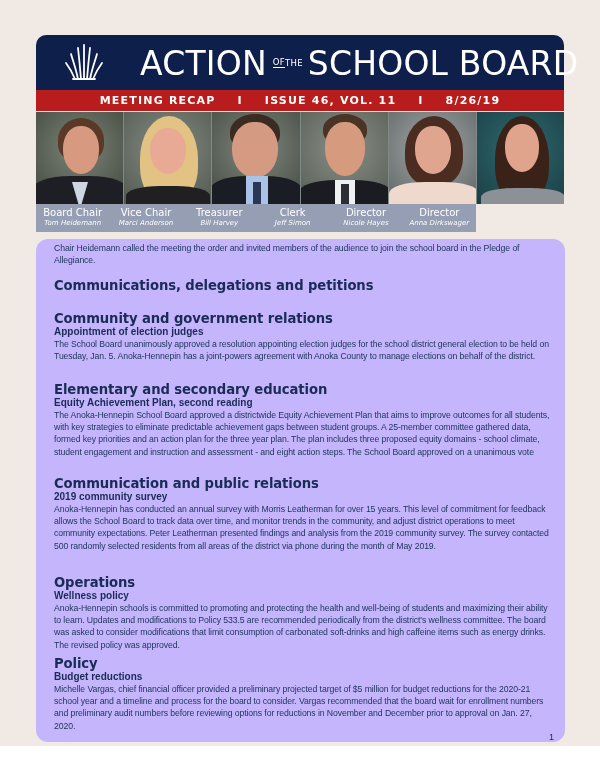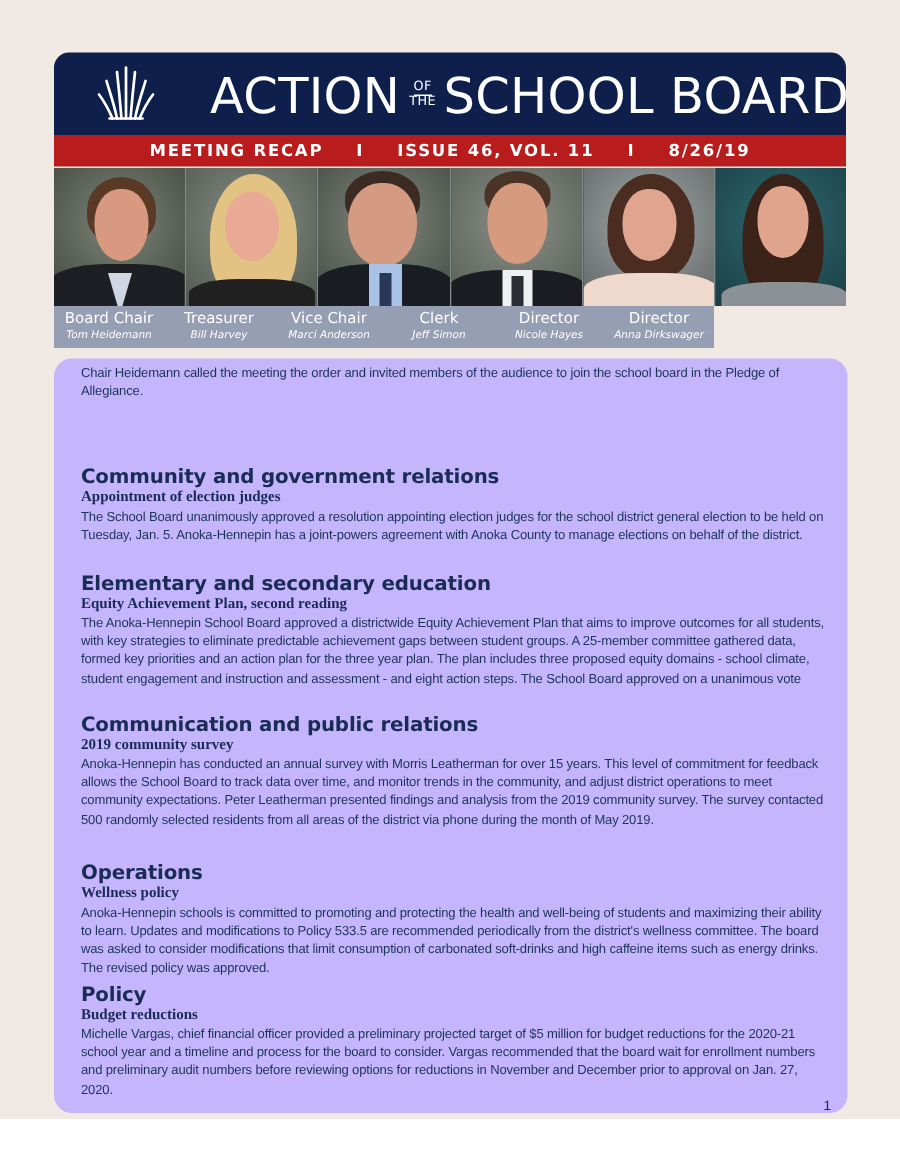--- a/index.html
+++ b/index.html
@@ -21,21 +21,21 @@
     position: absolute; left: 28px; top: 6px; width: 40px; height: 42px;
   }
   .title {
     position: absolute; left: 104px; top: 6px; height: 44px;
     display: flex; align-items: center; color: #ffffff;
     font-family: "DejaVu Sans", sans-serif;
     white-space: nowrap;
   }
   .title .big { font-size: 33px; letter-spacing: 0.2px; line-height: 1; }
   .title .small {
-    display: inline-flex; flex-direction: column; align-items: center;
+    display: inline-flex; flex-direction: row; align-items: center;
     font-size: 8.5px; line-height: 9px; margin: 0 5px 0 6px; letter-spacing: 0.3px;
   }
   .title .small span:first-child { border-bottom: 0.8px solid #ffffff; }
   .recap-bar {
     position: absolute; left: 36px; top: 90px; width: 528px; height: 21px;
     background: #b91c1c;
     display: flex; align-items: center; justify-content: center;
     color: #ffffff; font-family: "DejaVu Sans", sans-serif; font-weight: bold;
     font-size: 11px; letter-spacing: 1.2px; white-space: pre;
   }
@@ -76,21 +76,21 @@
   .p {
     font-family: "Liberation Sans Narrow", "Liberation Sans", sans-serif;
     font-size: 8.7px; line-height: 12.2px; color: #1d3357; letter-spacing: -0.1px;
     margin: 0;
   }
   .h2 {
     font-family: "DejaVu Sans", sans-serif; font-size: 13.2px; line-height: 15px;
     color: #1a2b55; margin: 0; letter-spacing: -0.1px;
   }
   .h3 {
-    font-family: Liberation Serif, serif; font-weight: bold;
+    font-family: Liberation Sans, sans-serif; font-weight: bold;
     font-size: 10px; line-height: 12px; color: #1a2b55; margin: 0;
   }
   .section { position: absolute; left: 0; width: 500px; }
   .page-num {
     position: absolute; right: 11px; bottom: 0px; font-size: 9px;
     color: #1d2a44; font-family: "Liberation Sans", sans-serif;
   }
 </style>
 </head>
 <body>
@@ -171,26 +171,26 @@
     <div class="body" style="left:4px; width:84px; height:22px; background:#8c9197;"></div>
   </div>
 </div>
 
 <div class="captions">
   <div class="caption">
     <span class="role">Board Chair</span>
     <span class="name">Tom Heidemann</span>
   </div>
   <div class="caption">
+    <span class="role">Vice Chair</span>
+    <span class="name">Marci Anderson</span>
+  </div>
+  <div class="caption">
     <span class="role">Treasurer</span>
     <span class="name">Bill Harvey</span>
-  </div>
-  <div class="caption">
-    <span class="role">Vice Chair</span>
-    <span class="name">Marci Anderson</span>
   </div>
   <div class="caption">
     <span class="role">Clerk</span>
     <span class="name">Jeff Simon</span>
   </div>
   <div class="caption">
     <span class="role">Director</span>
     <span class="name">Nicole Hayes</span>
   </div>
   <div class="caption">
@@ -199,20 +199,21 @@
   </div>
 </div>
 
 <div class="content">
   <div class="inner">
     <div class="section" style="top:1px;">
       <p class="p">Chair Heidemann called the meeting the order and invited members of the audience to join the school board in the Pledge of Allegiance.</p>
     </div>
 
     <div class="section" style="top:37px;">
+      <h2 class="h2">Communications, delegations and petitions</h2>
     </div>
 
     <div class="section" style="top:70px;">
       <h2 class="h2">Community and government relations</h2>
       <h3 class="h3">Appointment of election judges</h3>
       <p class="p">The School Board unanimously approved a resolution appointing election judges for the school district general election to be held on Tuesday, Jan. 5. Anoka-Hennepin has a joint-powers agreement with Anoka County to manage elections on behalf of the district.</p>
     </div>
 
     <div class="section" style="top:141px;">
       <h2 class="h2">Elementary and secondary education</h2>

